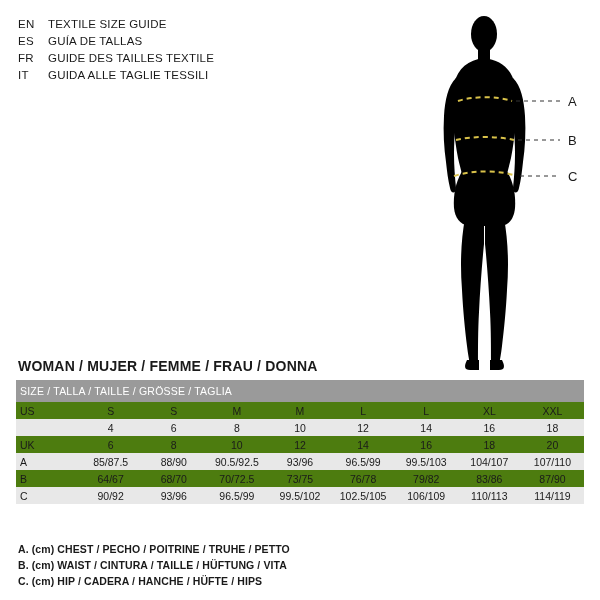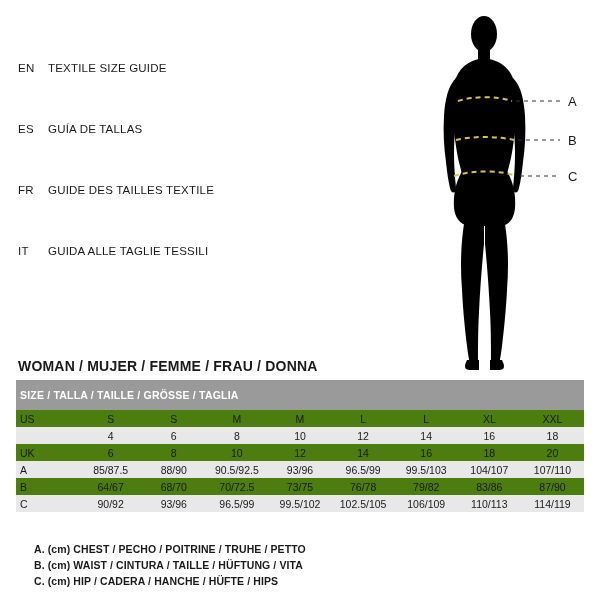--- a/index.html
+++ b/index.html
@@ -21,21 +21,20 @@
     position: absolute;
     left: 18px;
     top: 16px;
     width: 300px;
   }
   .lang-row {
     display: flex;
     align-items: flex-end;
     height: 17px;
     line-height: 17px;
-    margin-top: 44px;
   }
   .lang-code {
     width: 30px;
     font-size: 11.5px;
     letter-spacing: 0.3px;
     color: #1a1a1a;
   }
   .lang-title {
     font-size: 11.5px;
     letter-spacing: 0.2px;
@@ -76,40 +75,39 @@
     font-size: 10.5px;
   }
   table.size-table td {
     height: 17px;
     padding: 0 4px;
     vertical-align: middle;
   }
   tr.head-row td {
     background: #9a9a9a;
     color: #ffffff;
-    font-weight: bold;
+    font-weight: normal;
     font-size: 10.5px;
     letter-spacing: 0.2px;
-    height: 30px;
+    height: 22px;
   }
   tr.light td { background: #e8e8e8; }
   tr.white td { background: #4d7c0f; }
   td.rowlabel {
     text-align: left;
     padding-left: 6px;
   }
   td.val { text-align: center; }
 
   
   .notes {
     position: absolute;
     left: 18px;
     top: 541px;
     width: 560px;
-    margin-left: 16px;
   }
   .note {
     font-size: 10.5px;
     font-weight: bold;
     letter-spacing: 0.1px;
     line-height: 16px;
   }
 </style>
 </head>
 <body>

